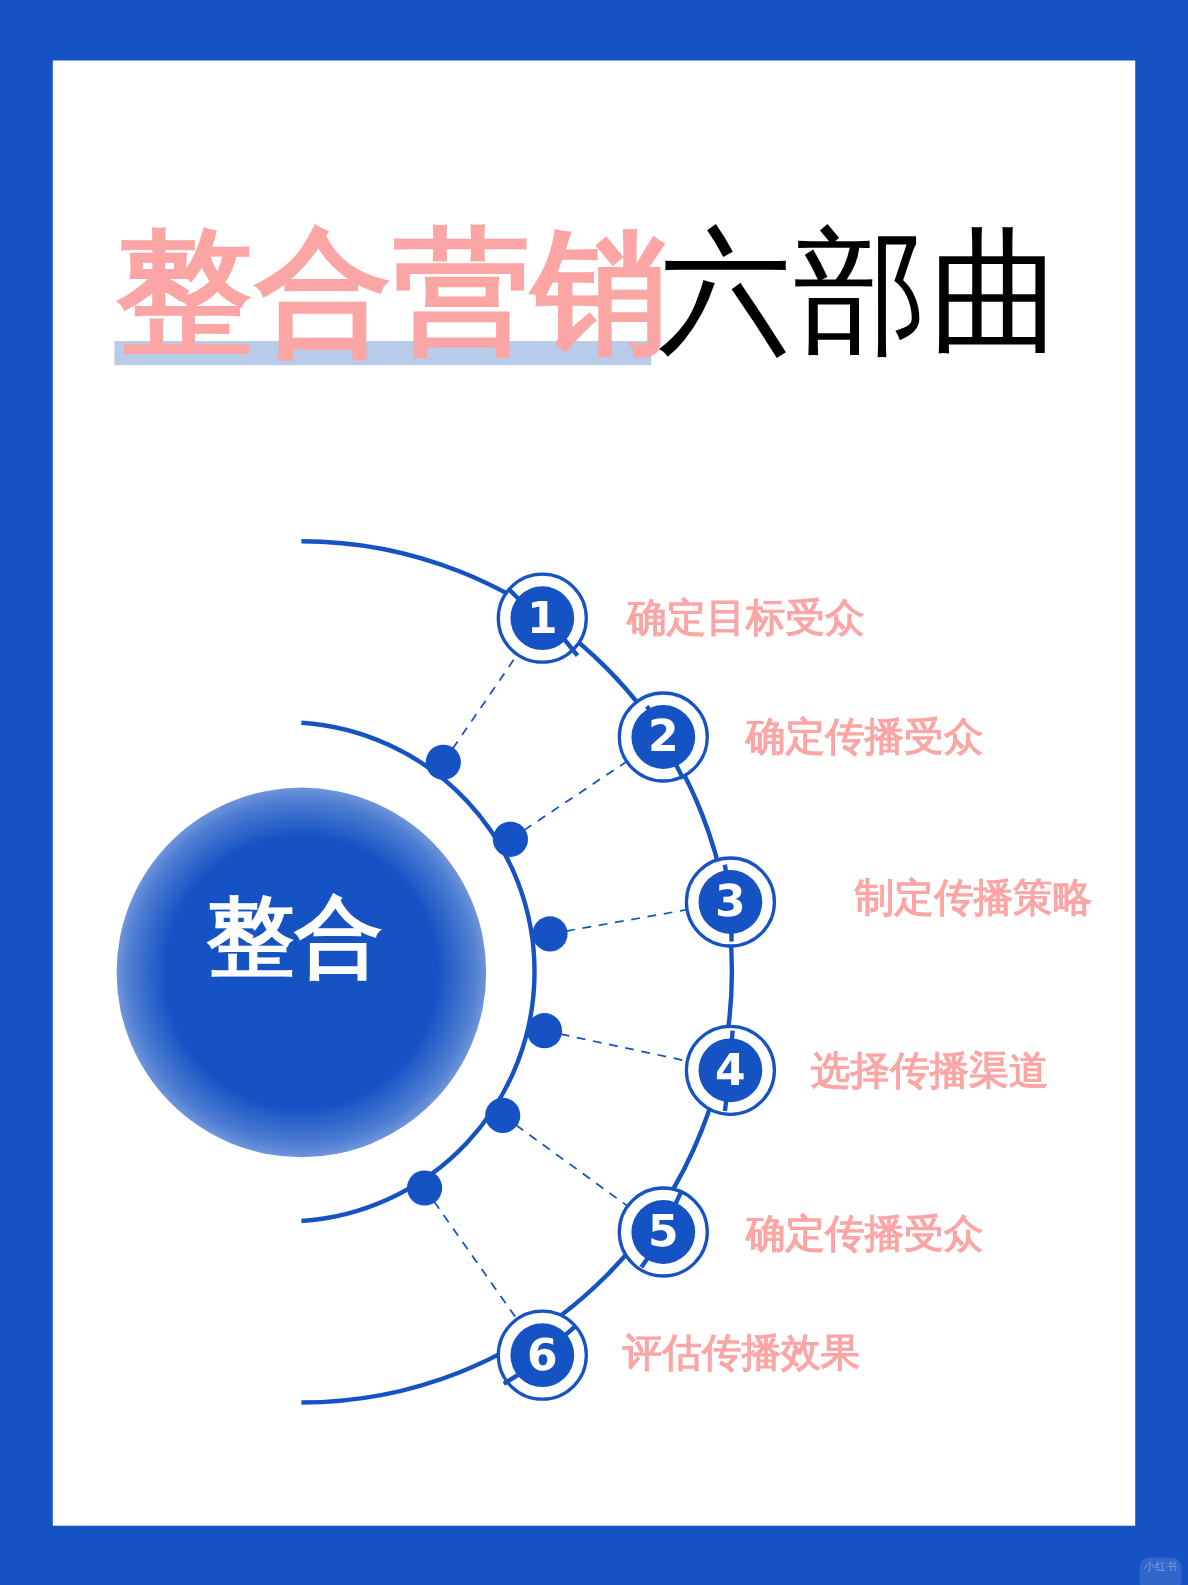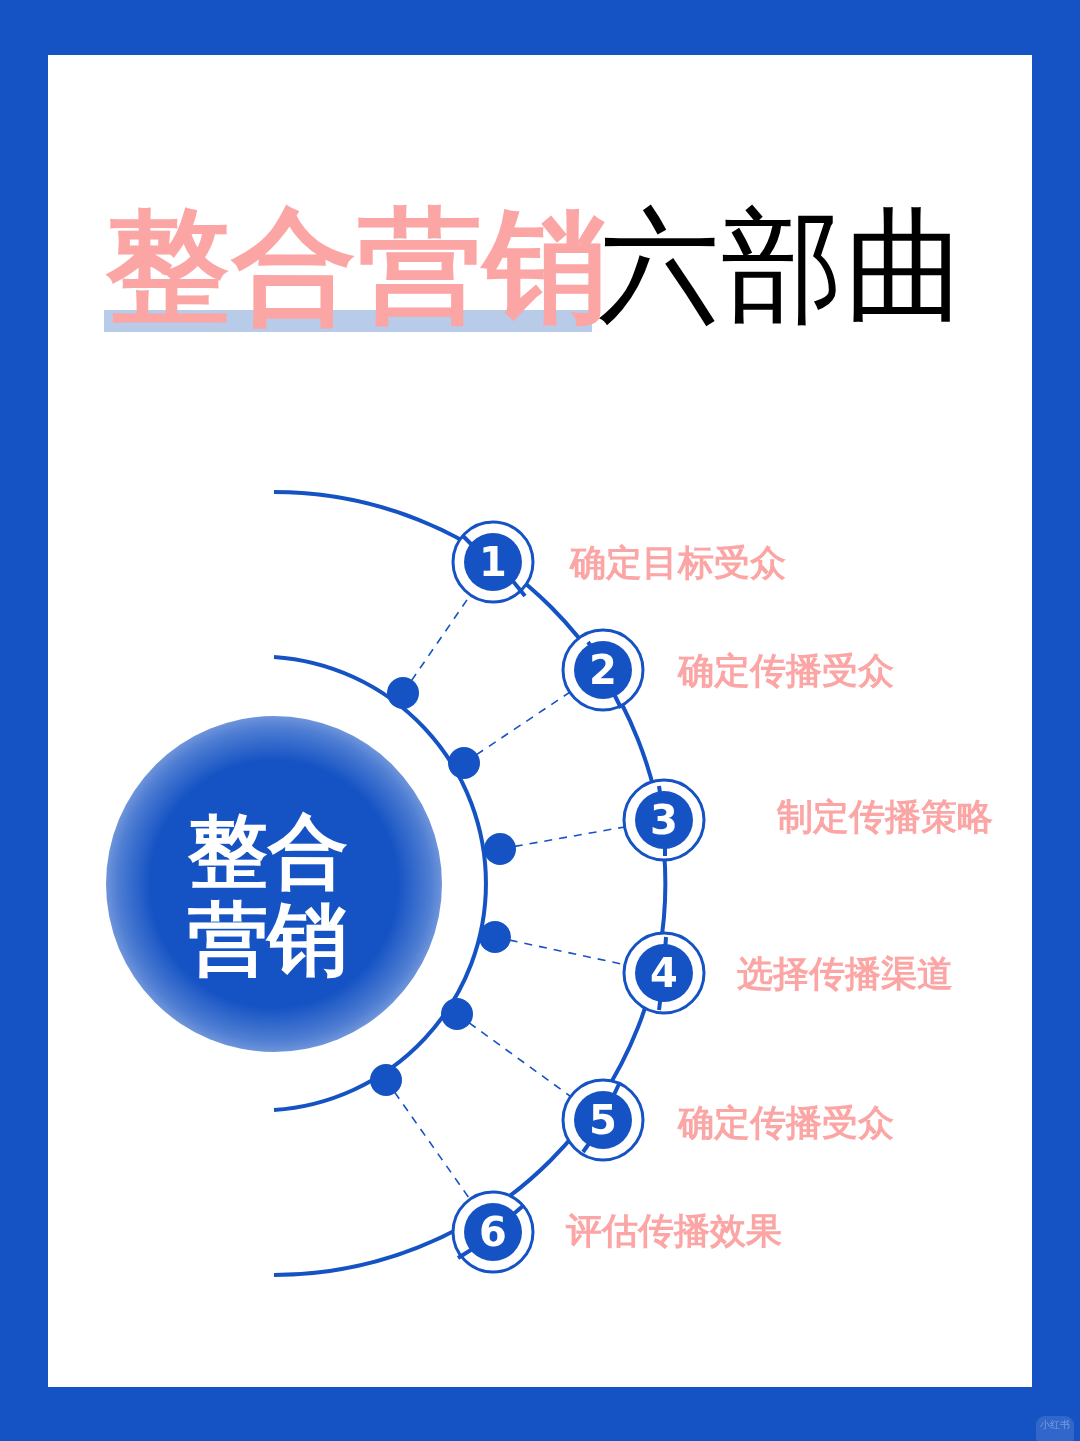--- a/index.html
+++ b/index.html
@@ -21,21 +21,20 @@
 
 <div class="card"></div>
 
 <div class="title-hl"></div>
 <div class="title-bold">整合营销</div>
 <div class="title-light">六部曲</div>
 
 <div class="core"></div>
 <div class="core-text">
   <div>整合</div>
-  <div>营销</div>
 </div>
 
 <svg class="diagram" width="1080" height="1441" viewBox="0 0 1080 1441">
 
   <path d="M274,492 A391,391 0 0 1 274,1275" fill="none" stroke="#1553c4" stroke-width="4"></path>
 
   <path d="M274,657 A227,227 0 0 1 274,1110" fill="none" stroke="#1553c4" stroke-width="4"></path>
 
   <g stroke="#1553c4" stroke-width="1.6" stroke-dasharray="8,7" fill="none">
     <line x1="403" y1="693" x2="493" y2="562"></line>

